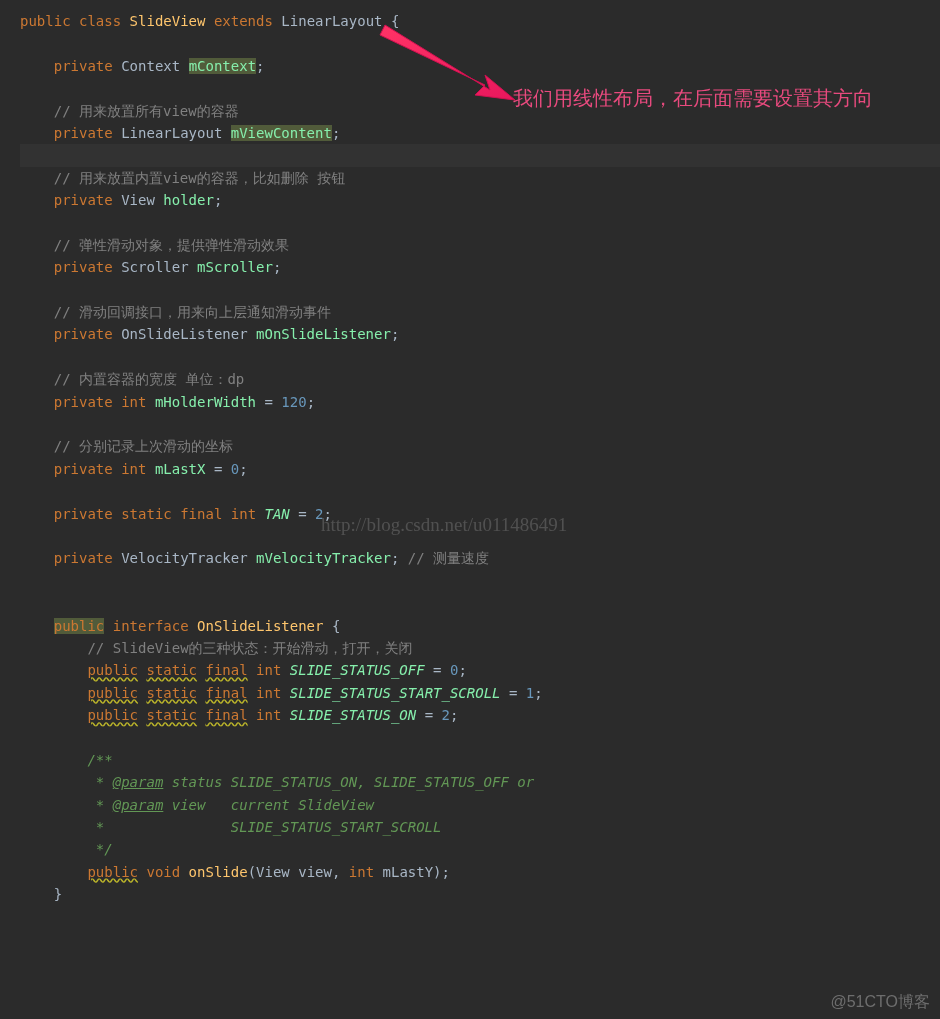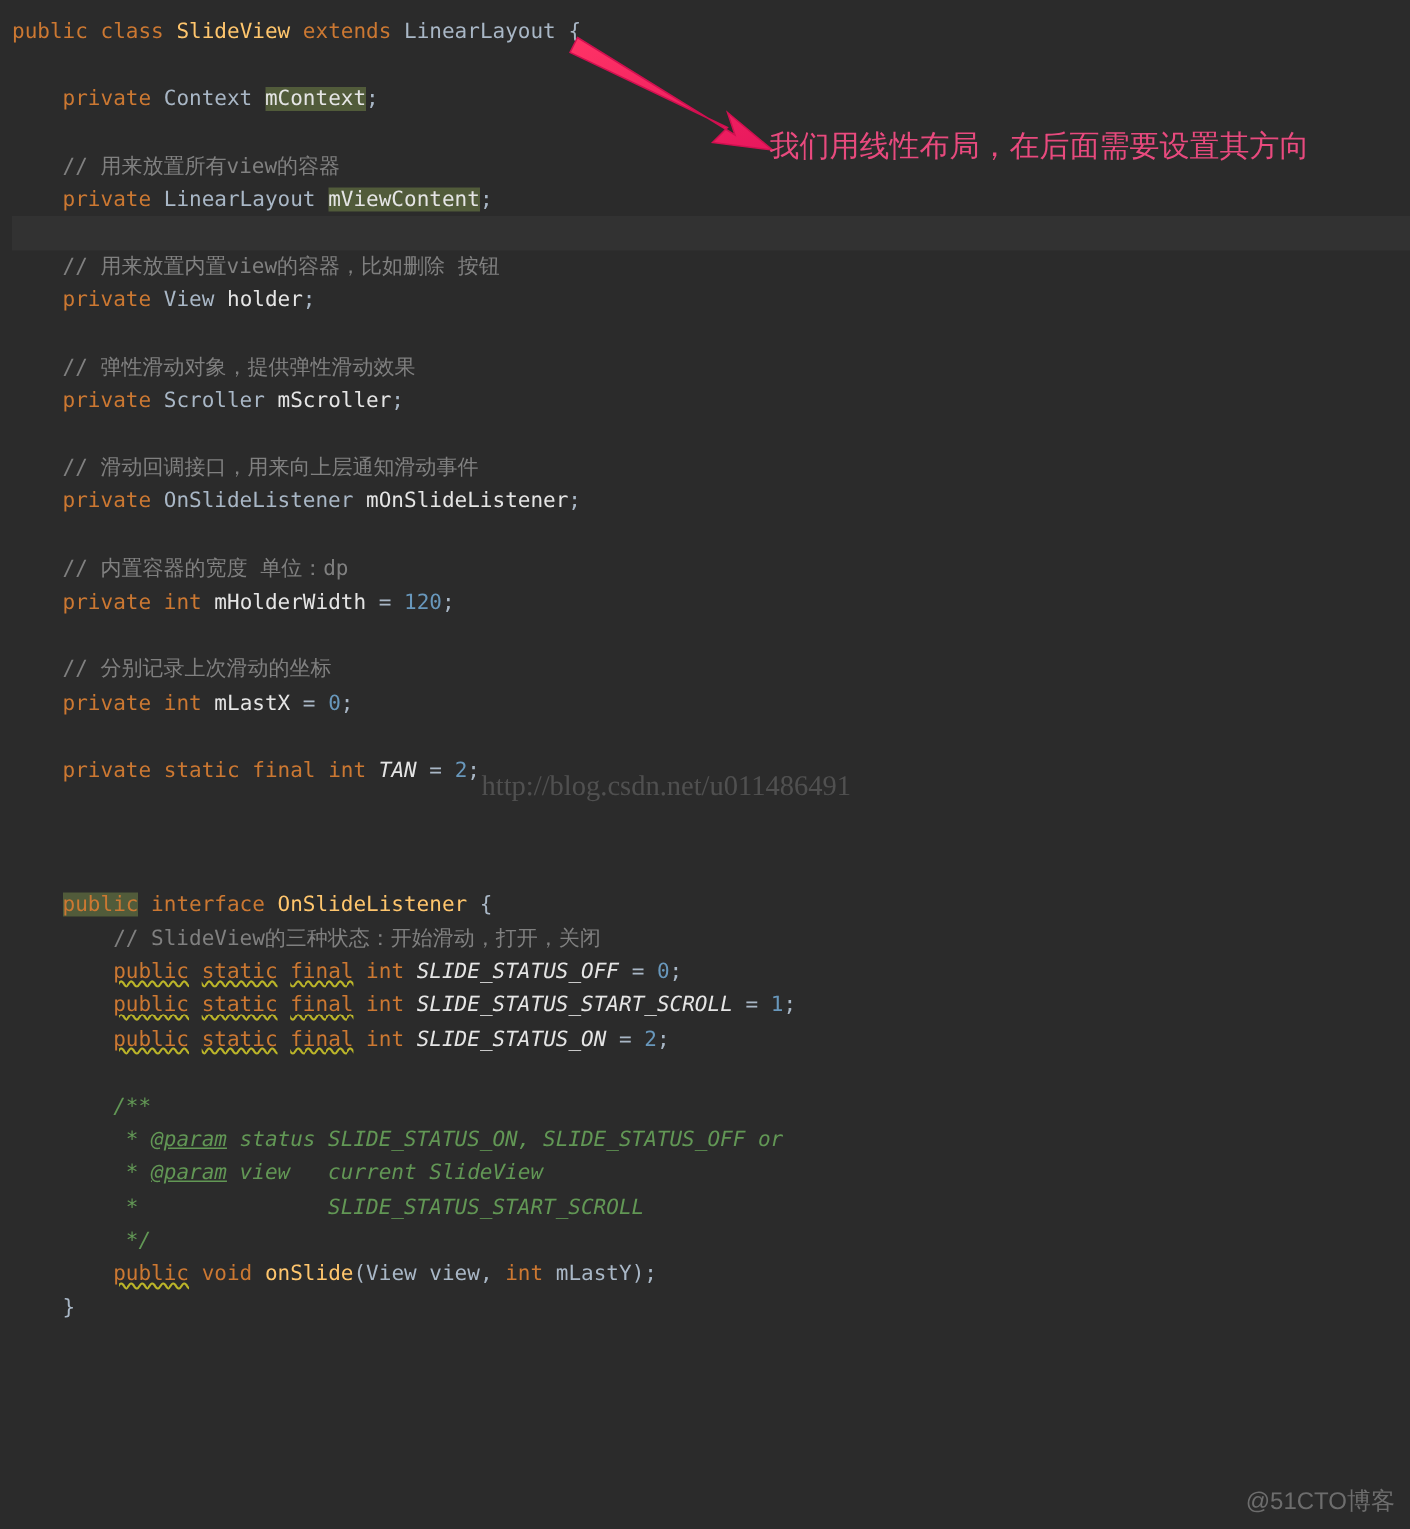--- a/index.html
+++ b/index.html
@@ -8,25 +8,25 @@
     font-family: 'Menlo', 'Consolas', monospace;
     font-size: 14px;
     line-height: 1.6;
     color: #a9b7c6;
     padding: 10px 0;
     position: relative;
     width: 940px;
     height: 1019px;
     overflow: hidden;
   }
-  .code-container { padding-left: 8px; }
+  .code-container { padding-left: 20px; }
   .line { white-space: pre; }
   .kw-orange { color: #cc7832; }
   .identifier { color: #ffc66d; }
-  .field { color: #e5e5e5; }
+  .field { color: #86efac; }
   .comment-doc { color: #629755; font-style: italic; }
   .number { color: #6897bb; }
   .class-name { color: #a9b7c6; }
   .highlight-bg { background: #515b3a; }
   .warn-underline { text-decoration: underline wavy #bbb529; }
   .italic { font-style: italic; }
   .gray { color: #808080; }
   
   .arrow-container {
     position: absolute;
@@ -85,20 +85,21 @@
 <div class="line">    <span class="kw-orange">private</span> <span class="class-name">OnSlideListener</span> <span class="field">mOnSlideListener</span>;</div>
 <div class="line"> </div>
 <div class="line">    <span class="gray">// 内置容器的宽度 单位：dp</span></div>
 <div class="line">    <span class="kw-orange">private</span> <span class="kw-orange">int</span> <span class="field">mHolderWidth</span><span> = </span><span class="number">120</span>;</div>
 <div class="line"> </div>
 <div class="line">    <span class="gray">// 分别记录上次滑动的坐标</span></div>
 <div class="line">    <span class="kw-orange">private</span> <span class="kw-orange">int</span> <span class="field">mLastX</span><span> = </span><span class="number">0</span>;</div>
 <div class="line"> </div>
 <div class="line">    <span class="kw-orange">private</span> <span class="kw-orange">static</span> <span class="kw-orange">final</span> <span class="kw-orange">int</span> <span class="field italic">TAN</span><span> = </span><span class="number">2</span>;</div>
 <div class="line"> </div>
+<div class="line">    <span class="kw-orange">private</span> <span class="class-name">VelocityTracker</span> <span class="field">mVelocityTracker</span>; <span class="gray">// 测量速度</span></div>
 <div class="line"> </div>
 <div class="line"> </div>
 <div class="line">    <span class="kw-orange highlight-bg">public</span> <span class="kw-orange">interface</span> <span class="identifier">OnSlideListener</span><span> {</span></div>
 <div class="line">        <span class="gray">// SlideView的三种状态：开始滑动，打开，关闭</span></div>
 <div class="line">        <span class="kw-orange warn-underline">public</span> <span class="kw-orange warn-underline">static</span> <span class="kw-orange warn-underline">final</span> <span class="kw-orange">int</span> <span class="field italic">SLIDE_STATUS_OFF</span><span> = </span><span class="number">0</span>;</div>
 <div class="line">        <span class="kw-orange warn-underline">public</span> <span class="kw-orange warn-underline">static</span> <span class="kw-orange warn-underline">final</span> <span class="kw-orange">int</span> <span class="field italic">SLIDE_STATUS_START_SCROLL</span><span> = </span><span class="number">1</span>;</div>
 <div class="line">        <span class="kw-orange warn-underline">public</span> <span class="kw-orange warn-underline">static</span> <span class="kw-orange warn-underline">final</span> <span class="kw-orange">int</span> <span class="field italic">SLIDE_STATUS_ON</span><span> = </span><span class="number">2</span>;</div>
 <div class="line"> </div>
 <div class="line">        <span class="comment-doc">/**</span></div>
 <div class="line">        <span class="comment-doc"> * </span><span class="comment-doc" style="text-decoration:underline">@param</span><span class="comment-doc"> status SLIDE_STATUS_ON, SLIDE_STATUS_OFF or</span></div>

